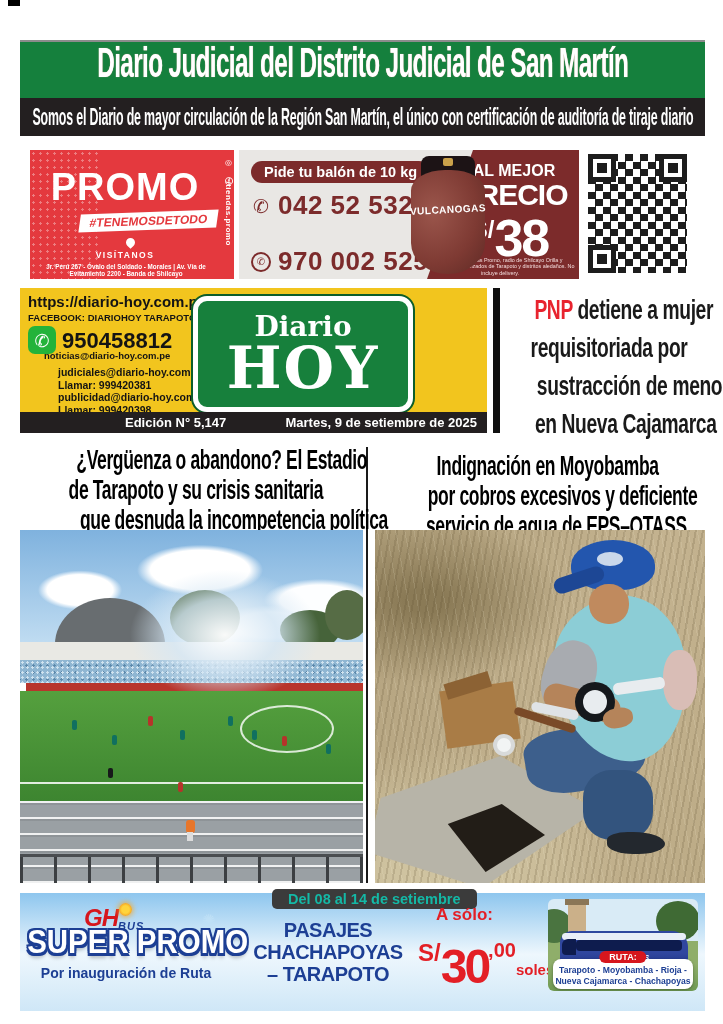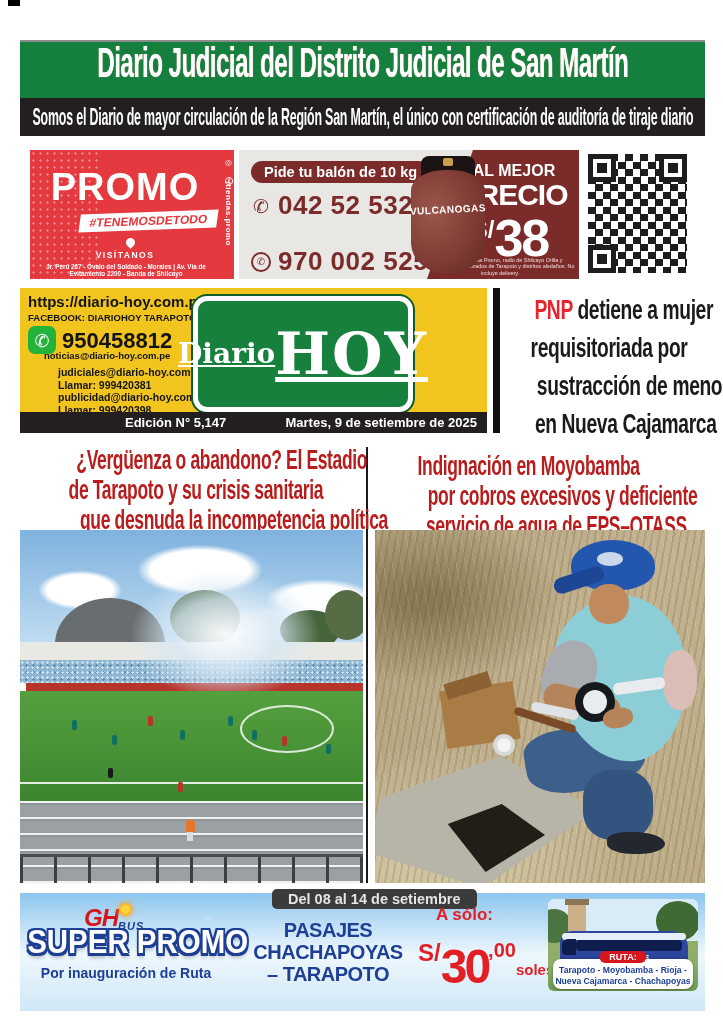--- a/index.html
+++ b/index.html
@@ -66,41 +66,41 @@
   .masthead{left:20px;top:288px;width:467px;height:124px;background:#f2c51e;color:#141414;overflow:hidden;}
   .mh-web{position:absolute;left:8px;top:5px;font-size:15px;font-weight:800;}
   .mh-fb{position:absolute;left:8px;top:24px;font-size:9.5px;font-weight:700;}
   .mh-wa{position:absolute;left:8px;top:38px;width:28px;height:28px;background:#23b33a;border-radius:7px;
          display:flex;align-items:center;justify-content:center;color:#fff;font-family:"DejaVu Sans",sans-serif;font-size:18px;}
   .mh-num{position:absolute;left:42px;top:40px;font-size:22px;font-weight:800;}
   .mh-news{position:absolute;left:24px;top:62px;font-size:9.5px;font-weight:700;}
   .mh-contacts{position:absolute;left:38px;top:78px;font-size:10.5px;font-weight:700;line-height:12.5px;}
   .logo-box{position:absolute;left:173px;top:8px;width:210px;height:106px;background:#17803c;
             border:5px solid #fff;box-shadow:0 0 0 2px #0c5d2a;border-radius:14px;
-            display:flex;flex-direction:row;align-items:center;justify-content:center;
-            font-family:"DejaVu Serif","Liberation Serif",serif;color:#fff;text-decoration:underline;}
+            display:flex;flex-direction:column;align-items:center;justify-content:center;
+            font-family:"DejaVu Serif","Liberation Serif",serif;color:#fff;}
   .logo-top{font-size:28px;font-weight:bold;line-height:28px;}
   .logo-main{font-size:58px;font-weight:bold;line-height:54px;letter-spacing:2px;}
   .price-circle{position:absolute;left:388px;top:32px;width:56px;height:56px;border-radius:50%;background:#e8232e;
                 color:#fff;display:flex;flex-direction:column;align-items:center;justify-content:center;}
   .price-circle .l1{font-size:11px;font-weight:800;}
   .price-circle .l2{font-size:10px;font-weight:700;}
   
   .mh-divider{left:493px;top:288px;width:7px;height:145px;background:#101010;}
   .pnp{left:503px;top:292px;width:205px;height:138px;text-align:center;font-weight:800;color:#1a1a1a;}
   .pnp .line{line-height:34px;}
   .pnp .cond{font-size:26px;letter-spacing:-.5px;transform:scale(0.74,1.08);white-space:nowrap;}
   .pnp .red{color:#e8232e;}
   
   .edition{left:20px;top:412px;width:467px;height:21px;background:#231f20;color:#fff;
            display:flex;align-items:center;justify-content:space-between;
            padding:0 10px 0 105px;box-sizing:border-box;font-size:13px;font-weight:700;}
   
   .col-divider{left:366px;top:447px;width:2px;height:436px;background:#1a1a1a;}
-  .story{position:absolute;text-align:left;color:#b91c1c;font-weight:800;}
+  .story{position:absolute;text-align:right;color:#000000;font-weight:800;}
   .story .line{line-height:26px;}
   .story .cond{font-size:25px;letter-spacing:-.5px;white-space:nowrap;transform:scale(0.7,1.1);}
   .story-left{left:14px;top:446px;width:350px;}
   .story-right{left:370px;top:452px;width:336px;}
   
   .photo{overflow:hidden;}
   .stadium{left:20px;top:530px;width:343px;height:353px;background:#cfe4f4;}
   .sky{position:absolute;left:0;top:0;right:0;height:140px;
     background:
       radial-gradient(60px 28px at 60px 60px,#fff 55%,rgba(255,255,255,0) 70%),
@@ -160,21 +160,21 @@
   .shoe{position:absolute;left:232px;top:302px;width:58px;height:22px;background:#23282e;border-radius:40% 60% 50% 50%;}
   .meter{position:absolute;left:200px;top:152px;width:40px;height:40px;background:#15181c;border-radius:50%;}
   .meter::after{content:"";position:absolute;inset:8px;background:#e8ecef;border-radius:50%;}
   .pipe{position:absolute;left:238px;top:150px;width:52px;height:12px;background:#e8ecef;border-radius:5px;transform:rotate(-8deg);}
   .pipe2{position:absolute;left:156px;top:176px;width:48px;height:10px;background:#dfe3e6;border-radius:5px;transform:rotate(12deg);}
   .tape{position:absolute;left:118px;top:204px;width:22px;height:22px;background:#f2f4f4;border-radius:50%;border:4px solid #d8dada;box-sizing:border-box;}
   .wrench{position:absolute;left:138px;top:186px;width:64px;height:8px;background:#7a4a28;border-radius:4px;transform:rotate(18deg);}
   
   .busad{left:20px;top:893px;width:685px;height:118px;
     background:linear-gradient(180deg,#8ec6ee,#eef7fd 52%,#cfe7f7);overflow:visible;}
-  .date-badge{position:absolute;left:252px;top:-4px;background:#3b3b3b;color:#e5e5e5;font-weight:700;font-size:14.5px;
+  .date-badge{position:absolute;left:252px;top:-4px;background:#3b3b3b;color:#14b8a6;font-weight:700;font-size:14.5px;
               padding:2px 16px;border-radius:5px;white-space:nowrap;}
   .gh-logo{position:absolute;left:64px;top:10px;white-space:nowrap;}
   .gh-g{font-size:24px;font-weight:800;font-style:italic;color:#d6161d;letter-spacing:-1px;}
   .gh-sun{display:inline-block;width:13px;height:13px;margin-left:1px;border-radius:50%;
           background:radial-gradient(#ffd43b 40%,#f5a623 70%);box-shadow:0 0 4px 2px rgba(245,166,35,.55);vertical-align:10px;}
   .gh-b{position:absolute;left:34px;top:17px;font-size:11px;font-weight:800;color:#1d3f94;letter-spacing:1px;font-style:italic;}
   .sp-title{position:absolute;left:2px;top:32px;width:208px;text-align:center;font-size:31px;font-weight:800;color:#fff;
     letter-spacing:0;white-space:nowrap;transform:scale(.95,1.05);
     text-shadow:-2px 0 #1d3f94,2px 0 #1d3f94,0 -2px #1d3f94,0 2px #1d3f94,-2px -2px #1d3f94,2px 2px #1d3f94,-2px 2px #1d3f94,2px -2px #1d3f94,0 4px 4px rgba(0,0,0,.25);}
   .sp-sub{position:absolute;left:2px;top:72px;width:208px;text-align:center;font-size:14px;font-weight:800;color:#1d3f94;}

